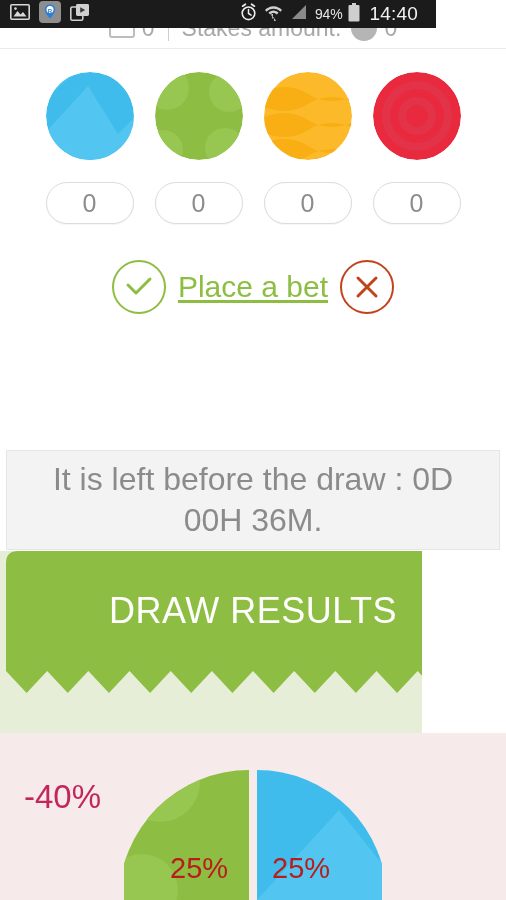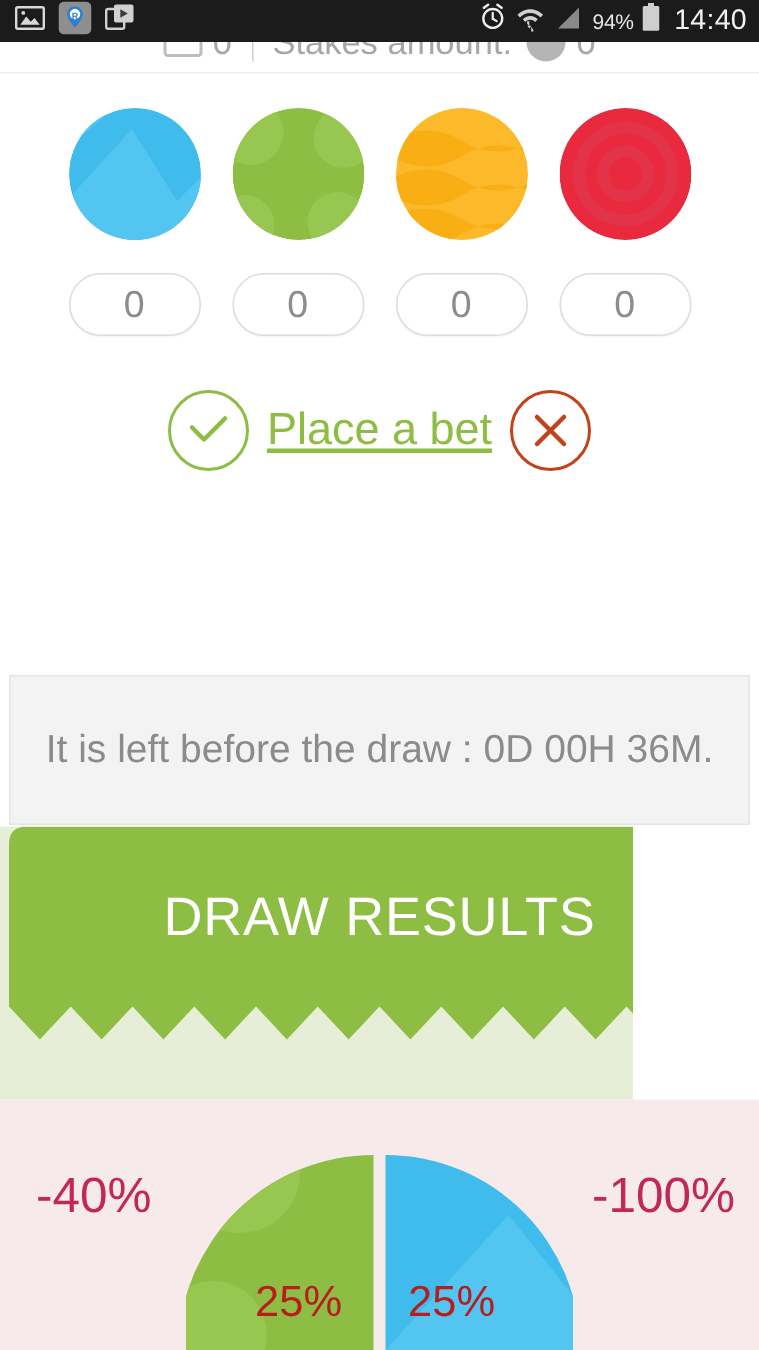--- a/index.html
+++ b/index.html
@@ -6,24 +6,24 @@
   html,body { width:506px; height:900px; }
   body {
     font-family:"Liberation Sans", sans-serif;
     background:#ffffff;
     overflow:hidden;
     position:relative;
   }
 
   
   .statusbar{
-    height:28px; width:506px;
+    height:28px; width:436px;
     background:#1b1b1b;
     display:flex; align-items:center;
-    padding:0 8px 0 10px;
+    padding:0 18px 0 10px;
     position:relative; z-index:50;
   }
   .sb-left{ display:flex; align-items:center; gap:9px; }
   .sb-right{ display:flex; align-items:center; gap:6px; margin-left:auto; }
   .sb-icon{ display:block; }
   .sb-battery-text{
     color:#e6e6e6; font-size:14px; letter-spacing:-0.2px;
     font-family:"Liberation Sans", sans-serif;
   }
   .sb-clock{
@@ -107,21 +107,21 @@
   
   .countdown{
     position:absolute; left:6px; top:450px;
     width:494px; height:100px;
     background:#f2f3f2;
     border:1px solid #e4e5e4;
     display:flex; align-items:center; justify-content:center;
     padding:0 16px;
   }
   .countdown span{
-    color:#8b8b8b; font-size:26px; line-height:1.28;
+    color:#8b8b8b; font-size:32px; line-height:1.28;
     text-align:center;
   }
 
   
   .results-wrap{
     position:absolute; left:0; top:551px;
     width:422px; height:182px;
     background:#e7eed7;
     overflow:hidden;
   }
@@ -324,21 +324,20 @@
                l-20.583,22 l-20.583,-22 l-20.583,22 l-20.583,-22
                l-20.583,22 l-20.583,-22 l-20.583,22 l-20.583,-22
                Z" fill="#8DBE43"></path>
     </svg>
     <div class="results-label">DRAW RESULTS</div>
   </div>
 </div>
 
 <div class="pie-section">
   <span class="pct-left">-40%</span>
-  <span class="pct-right">-100%</span>
 
   <div class="pie">
     <svg width="258" height="130" viewBox="0 0 258 130">
 
       <g>
         <path d="M125,130 L125,0 A130,130 0 0,0 -5,130 Z" fill="#8DBE43"></path>
         <g fill="#97C651" clip-path="url(#gclip)">
           <circle cx="36" cy="12" r="40"></circle>
           <circle cx="18" cy="120" r="36"></circle>
         </g>

